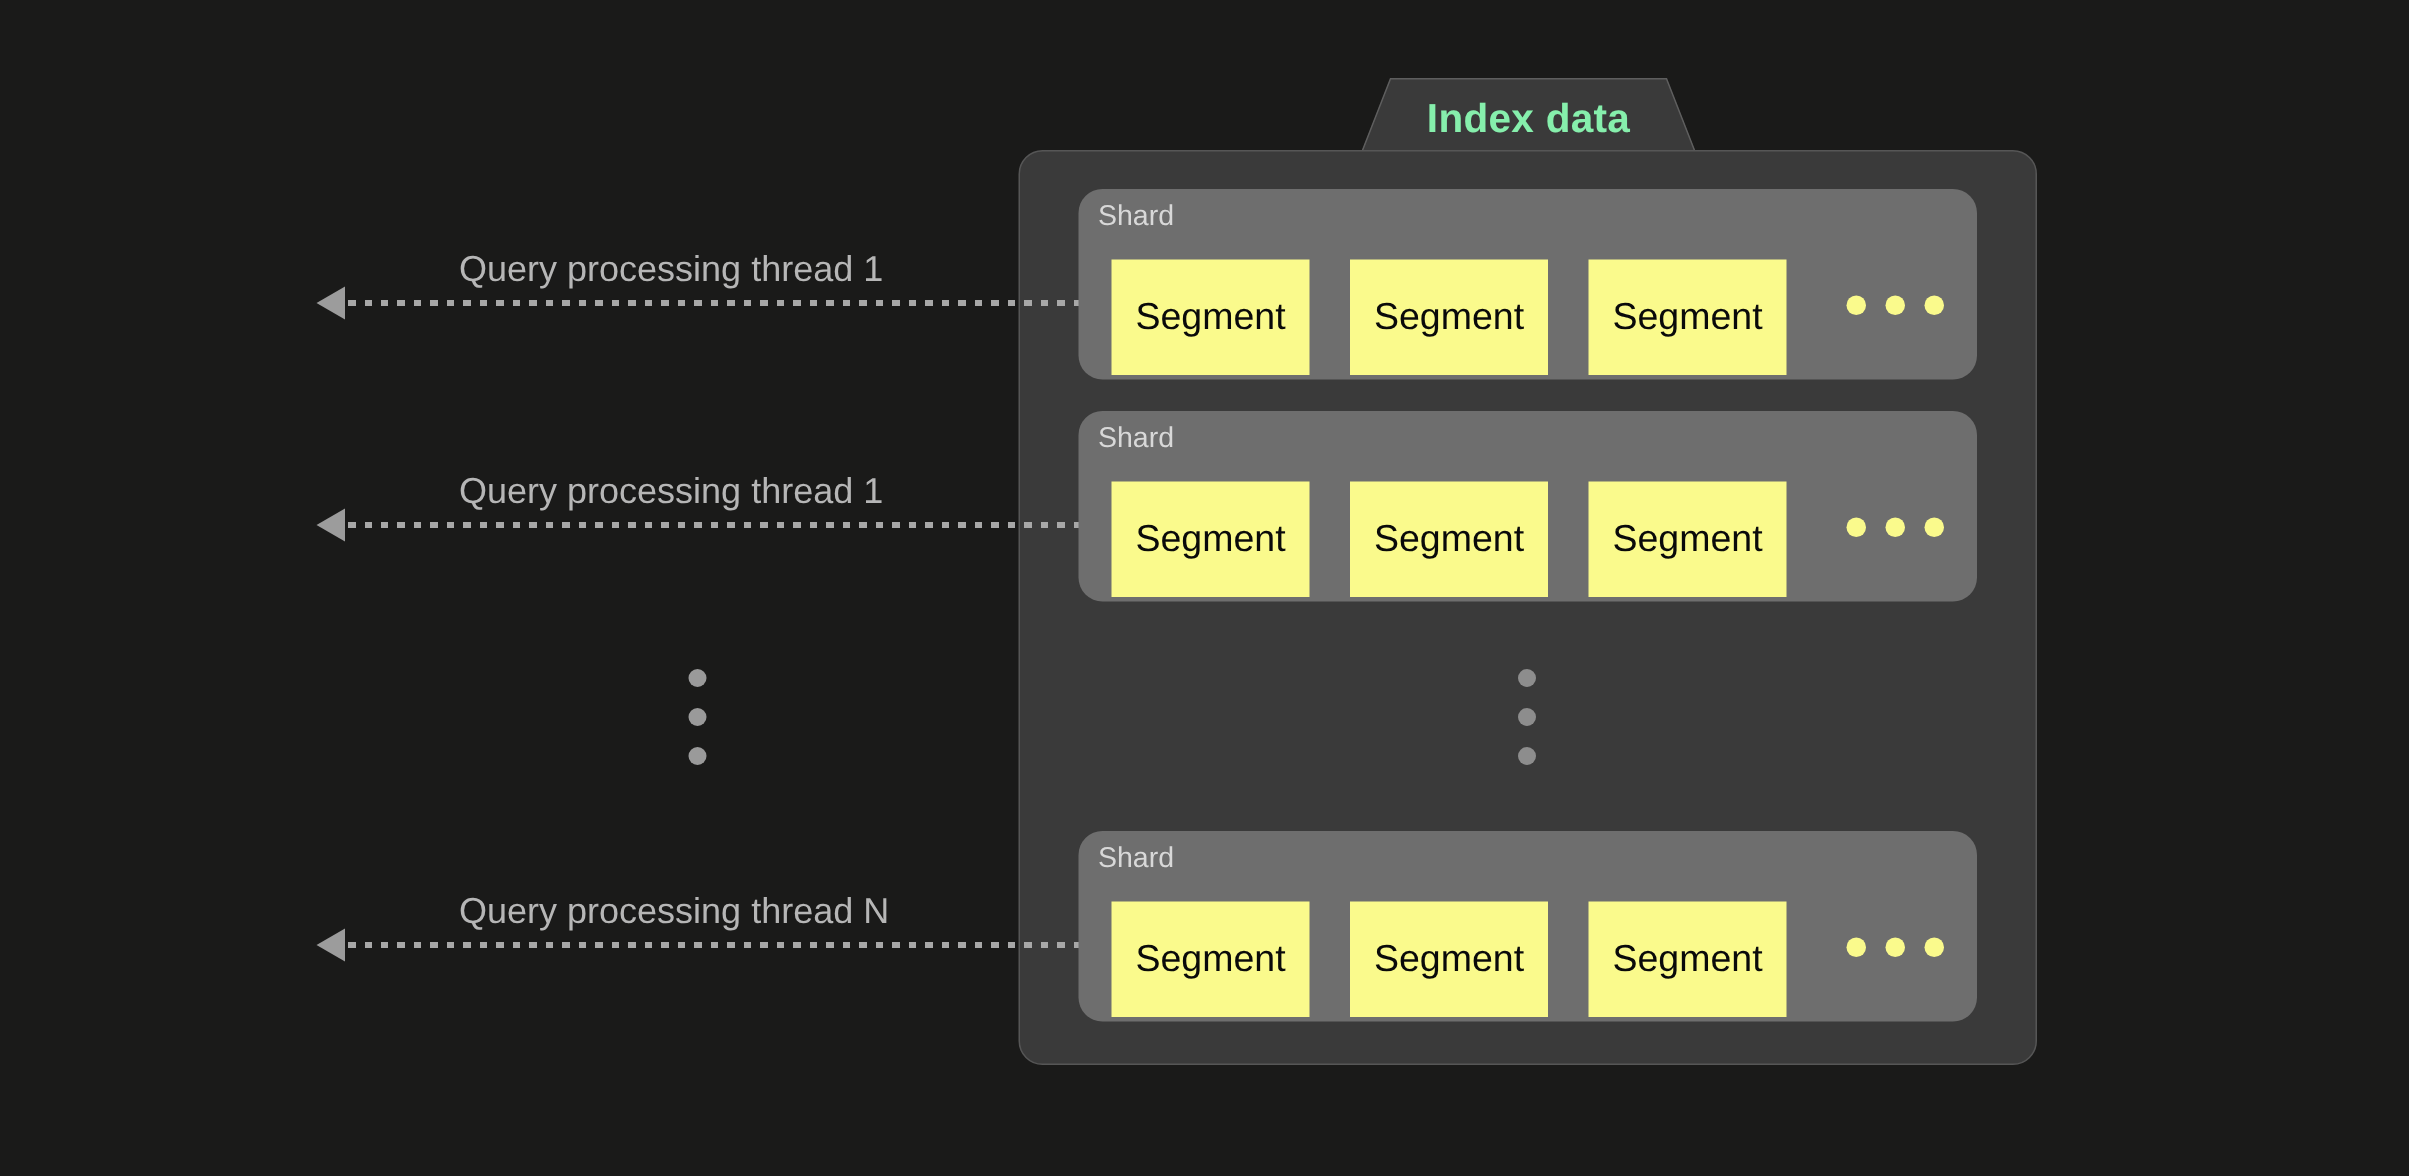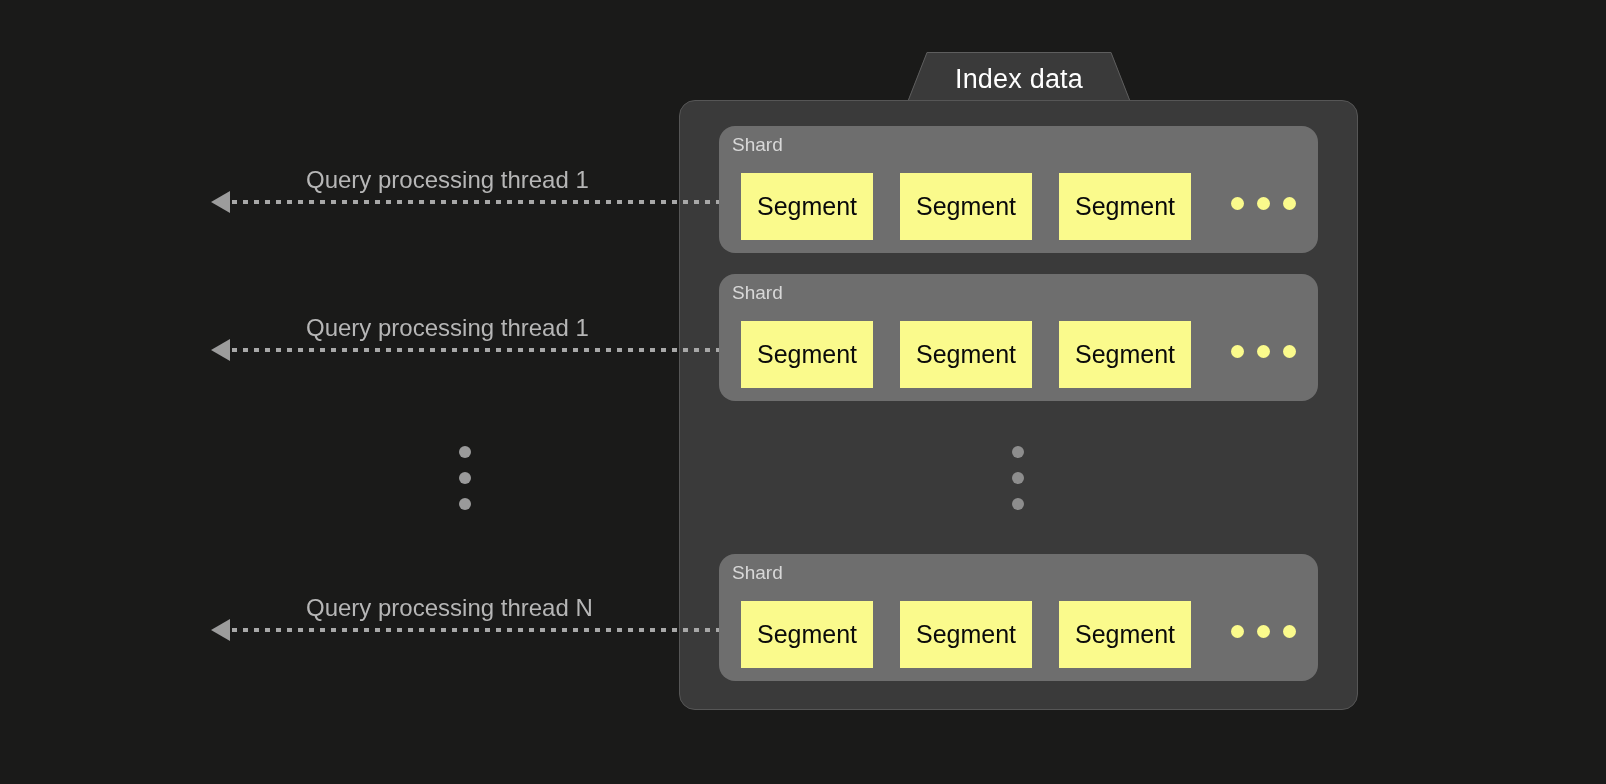--- a/index.html
+++ b/index.html
@@ -34,24 +34,25 @@
   .index-tab-border {
     position: absolute;
     left: 905px;
     top: 52px;
     width: 228px;
     height: 56px;
     pointer-events: none;
   }
   .index-tab-label {
     font-size: 27px;
-    color: #ffffff;
+    color: #86efac;
     letter-spacing: .2px;
     position: relative;
     top: -1px;
+    font-weight: bold;
   }
 
   
   .index-panel {
     position: absolute;
     left: 679px;
     top: 100px;
     width: 679px;
     height: 610px;
     background: #3a3a3a;
@@ -77,21 +78,21 @@
     left: 13px;
     top: 8px;
     font-size: 19px;
     color: #d8d8d8;
   }
 
   .segment {
     position: absolute;
     top: 47px;
     width: 132px;
-    height: 67px;
+    height: 77px;
     background: #fafa8c;
     display: flex;
     align-items: center;
     justify-content: center;
   }
   .segment-label {
     font-size: 25px;
     color: #0a0a0a;
     white-space: nowrap;
   }

